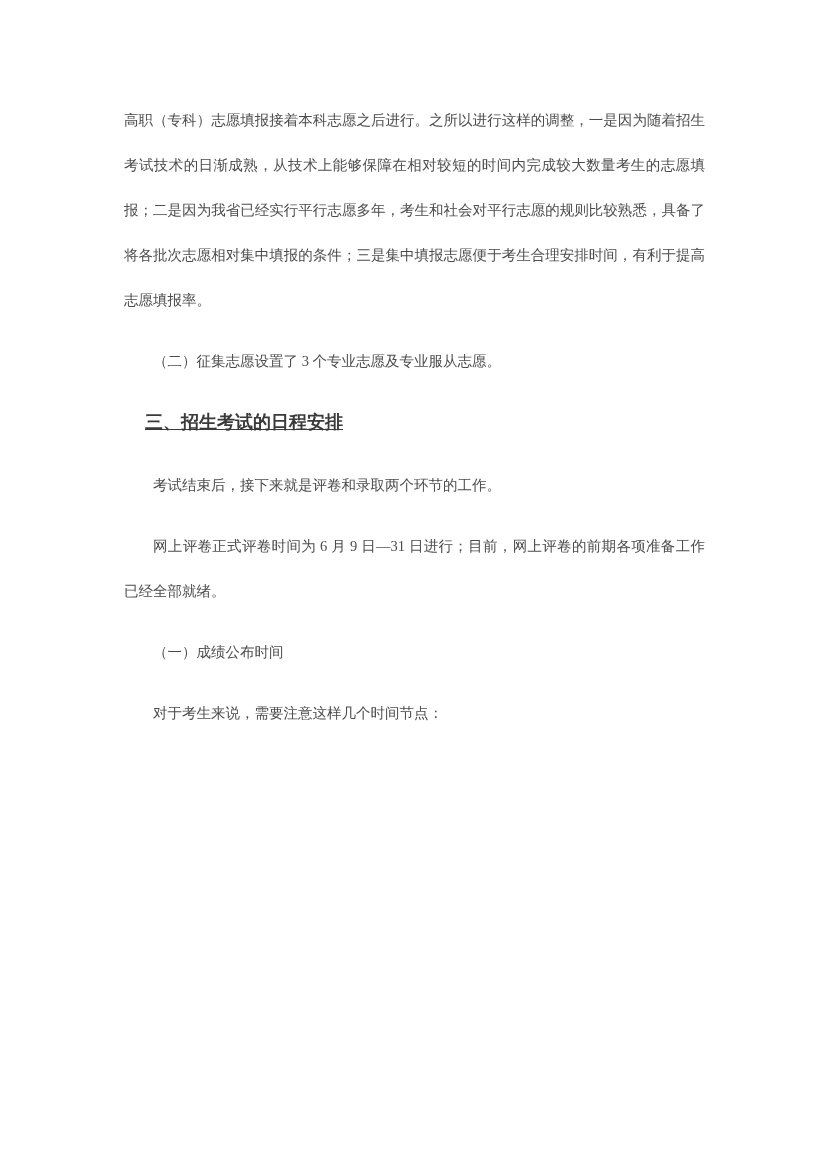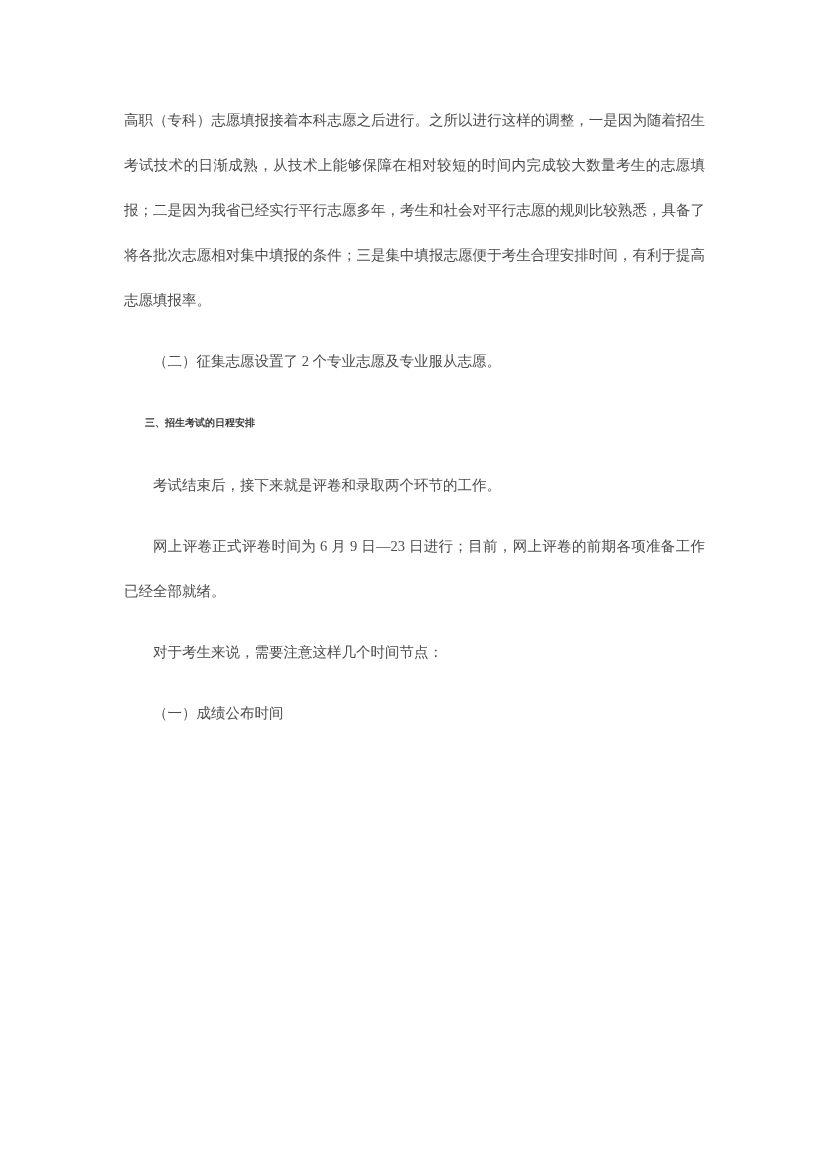--- a/index.html
+++ b/index.html
@@ -27,40 +27,41 @@
     color: #4c4c4c;
     text-align: justify;
     text-indent: 2em;
     word-break: normal;
   }
   .para.no-indent {
     text-indent: 0;
   }
   .heading {
     margin: 2px 0 18px 0;
-    font-size: 10px;
+    font-size: 18px;
     line-height: 45px;
     font-weight: bold;
     color: #3a3a3a;
     text-indent: 21px;
+    text-decoration: underline;
   }
 </style>
 </head>
 <body>
 
 <div class="page">
   <p class="para no-indent">高职（专科）志愿填报接着本科志愿之后进行。之所以进行这样的调整，一是因为随着招生考试技术的日渐成熟，从技术上能够保障在相对较短的时间内完成较大数量考生的志愿填报；二是因为我省已经实行平行志愿多年，考生和社会对平行志愿的规则比较熟悉，具备了将各批次志愿相对集中填报的条件；三是集中填报志愿便于考生合理安排时间，有利于提高志愿填报率。</p>
 
-  <p class="para">（二）征集志愿设置了 2 个专业志愿及专业服从志愿。</p>
+  <p class="para">（二）征集志愿设置了 3 个专业志愿及专业服从志愿。</p>
 
   <h3 class="heading">三、招生考试的日程安排</h3>
 
   <p class="para">考试结束后，接下来就是评卷和录取两个环节的工作。</p>
 
-  <p class="para">网上评卷正式评卷时间为 6 月 9 日—23 日进行；目前，网上评卷的前期各项准备工作已经全部就绪。</p>
+  <p class="para">网上评卷正式评卷时间为 6 月 9 日—31 日进行；目前，网上评卷的前期各项准备工作已经全部就绪。</p>
 
 
+  <p class="para">（一）成绩公布时间</p>
+
   <p class="para">对于考生来说，需要注意这样几个时间节点：</p>
-
-  <p class="para">（一）成绩公布时间</p>
 
 
 </div>
 
 </body></html>

